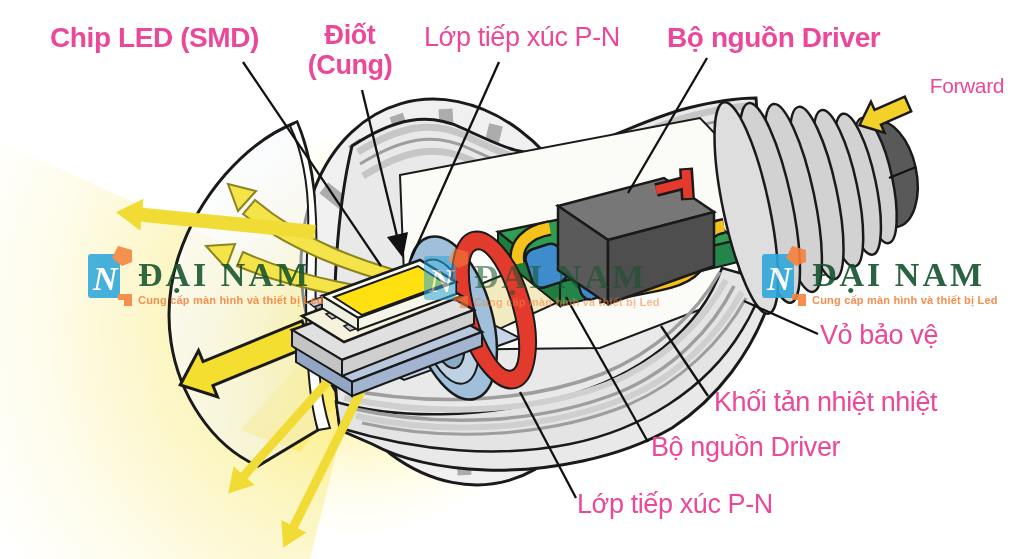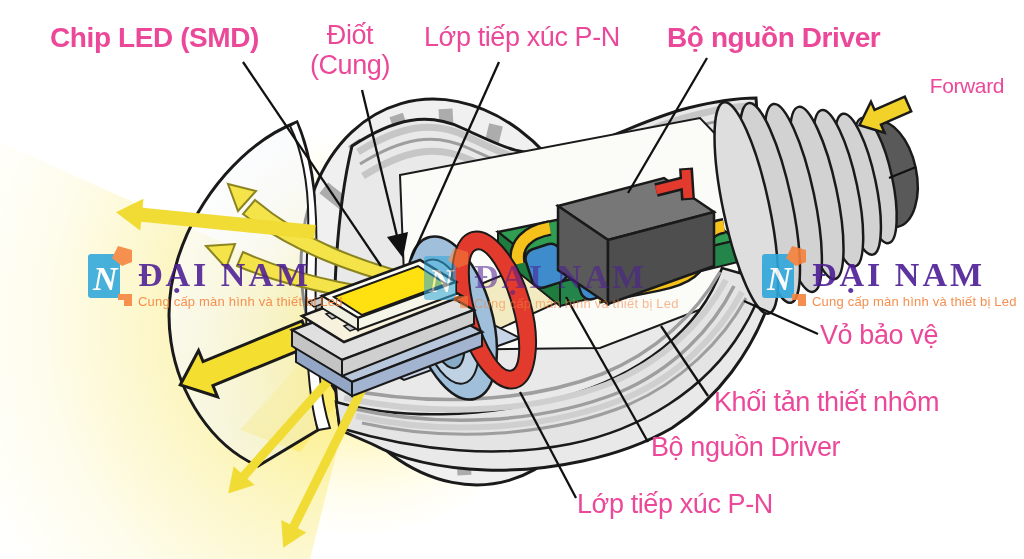--- a/index.html
+++ b/index.html
@@ -1,29 +1,29 @@
 <!DOCTYPE html>
 <html><head>
 <meta charset="utf-8">
 <style>
   html,body{margin:0;padding:0;background:#fff;}
   .stage{position:relative;width:1024px;height:559px;background:#ffffff;overflow:hidden;
          font-family:"Liberation Sans",sans-serif;}
   .stage svg.art{position:absolute;left:0;top:0;z-index:1;}
   .lbl{position:absolute;z-index:3;color:#ec4899;font-size:27px;white-space:nowrap;letter-spacing:-0.4px;}
   .lbl.bold{font-weight:700;font-size:28px;}
-  .lbl.center{text-align:center;}
+  .lbl.center{text-align:center;font-weight:bold;}
   .lbl.right{text-align:right;}
   .lbl .ln{display:block;line-height:1.12;}
   
   .wm{position:absolute;z-index:2;display:flex;align-items:flex-start;pointer-events:none;}
   .wm-text{margin-left:6px;}
   .wm-brand{font-family:"Liberation Serif",serif;font-weight:700;font-size:34px;line-height:1;
-            letter-spacing:3px;color:#4c1d95;margin-top:12px;}
-  .wm-tagline{font-size:13px;font-weight:400;color:#F5823C;margin-top:2px;letter-spacing:.2px;}
+            letter-spacing:3px;color:#14532d;margin-top:12px;}
+  .wm-tagline{font-size:11px;font-weight:700;color:#F5823C;margin-top:2px;letter-spacing:.2px;}
 </style>
 </head>
 <body>
 
 <div class="stage">
 
 <svg class="art" width="1024" height="559" viewBox="0 0 1024 559">
   <defs>
     <radialGradient id="coneGrad" gradientUnits="userSpaceOnUse" cx="370" cy="325" r="430">
       <stop offset="0" stop-color="#F7EA6B"></stop>
@@ -286,19 +286,19 @@
 <div class="lbl" style="left:424px;top:22px">Lớp tiếp xúc P-N</div>
 
 <div class="lbl bold" style="left:667px;top:22px">Bộ nguồn Driver</div>
 
 <div class="lbl right" style="left:858px;top:74px;width:146px;font-size:21px">
   <span class="ln">Forward</span>
 </div>
 
 <div class="lbl" style="left:820px;top:320px">Vỏ bảo vệ</div>
 
-<div class="lbl" style="left:714px;top:387px">Khối tản thiết nhôm</div>
+<div class="lbl" style="left:714px;top:387px">Khối tản nhiệt nhiệt</div>
 
 <div class="lbl" style="left:651px;top:432px">Bộ nguồn Driver</div>
 
 <div class="lbl" style="left:577px;top:489px">Lớp tiếp xúc P-N</div>
 
 </div>
 
 </body></html>

